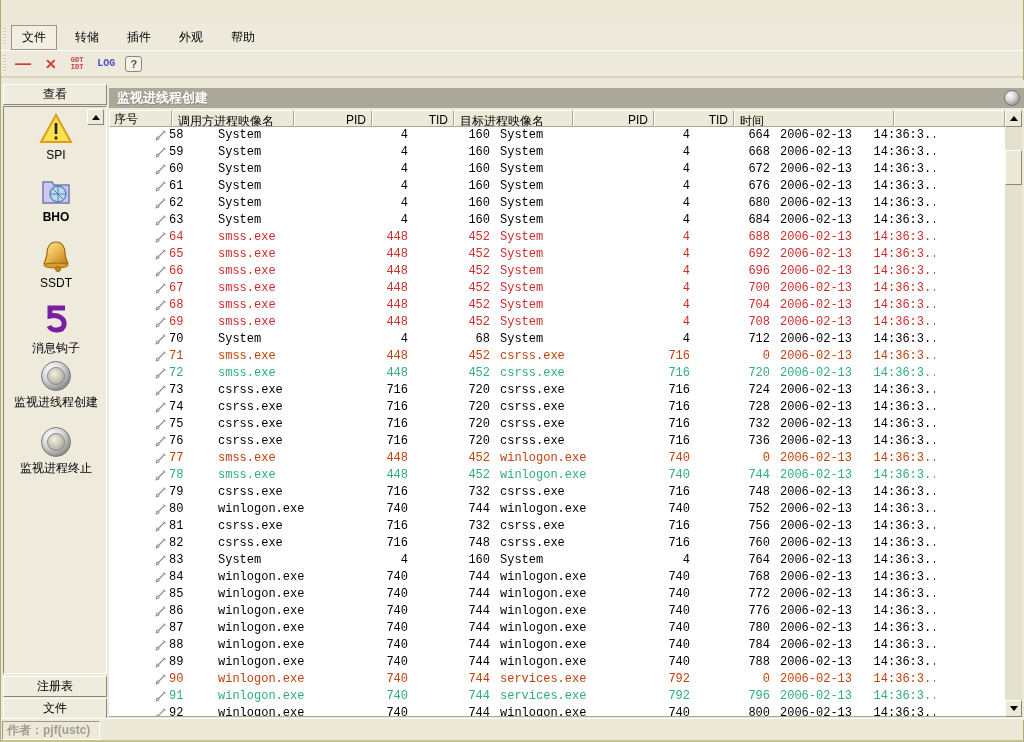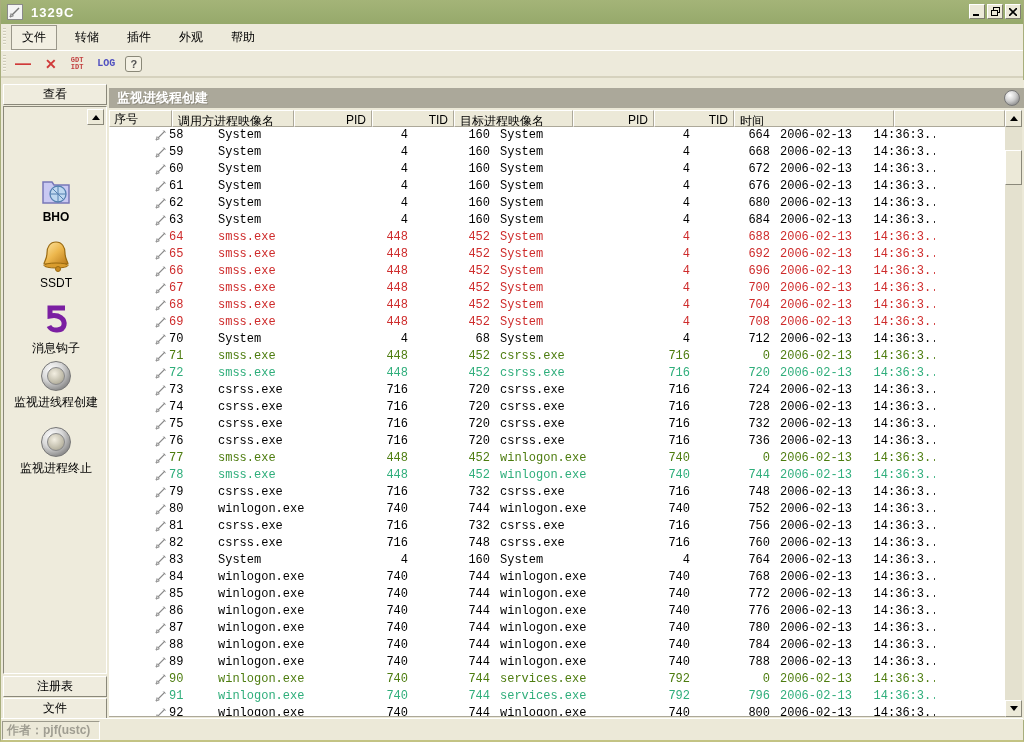--- a/index.html
+++ b/index.html
@@ -79,21 +79,21 @@
         font-size:12px; white-space:nowrap; overflow:hidden; }
   .tbody { position:absolute; left:0; top:47px; width:896px; height:590px; background:#fff;
            border-bottom:1px solid #ACA899; overflow:hidden;padding-left:41px; }
   .trow { display:flex; height:17px; line-height:17px; font-family:"Liberation Mono", monospace; font-size:12px; }
   .td { height:17px; padding:0 5px; white-space:pre; overflow:hidden; }
   .c-seq{width:63px;} .c-caller{width:122px;} .c-pid1{width:78px; text-align:right;}
   .c-tid1{width:82px; text-align:right;} .c-target{width:119px;} .c-pid2{width:81px; text-align:right;}
   .c-tid2{width:80px; text-align:right;} .c-time{width:160px;} .c-fill{flex:1;}
   .c-seq { display:flex; align-items:center; gap:2px; padding-left:4px; }
   .row-red   { color:#CE2B2B; }
-  .row-blue  { color:#4d7c0f; }
+  .row-blue  { color:#c2410c; }
   .row-green { color:#2FAE7B; }
   .row-black { color:#000; }
 
   
   .vscroll { position:absolute; right:3px; top:30px; width:17px; height:607px;
              background:#F6F4EA;
              background-image:radial-gradient(#e4e1cf 1px, transparent 1px); background-size:2px 2px; }
   .sb-btn { position:absolute; left:0; width:17px; height:17px; background:#ECE9D8; border:1px solid;
             border-color:#fff #8a887a #8a887a #fff; display:flex; align-items:center; justify-content:center; }
   .sb-up { top:0; } .sb-down { bottom:0; }
@@ -106,47 +106,20 @@
   .status-pane { position:absolute; left:1px; top:2px; width:98px; height:19px;
                  border:1px solid; border-color:#9c9a8c #fff #fff #9c9a8c;
                  display:flex; align-items:center; padding-left:4px; }
   .status-text { color:#A09E92; font-weight:bold; font-size:12px; white-space:nowrap; }
 </style>
 </head>
 <body>
 
 <div class="window">
 
-  <div class="titlebar">
-    <div class="title-icon">
-      <svg width="12" height="12" viewBox="0 0 12 12">
-          <path d="M1 11 L10 2" stroke="#777" stroke-width="1.4" fill="none"></path>
-          <path d="M1 11 L4.5 10 L2 7.5 Z" fill="#bbb" stroke="#777" stroke-width="0.7"></path>
-        </svg>
-    </div>
-    <span class="title-text">1329C</span>
-    <div class="win-btns">
-      <div class="win-btn">
-        <svg width="8" height="8" viewBox="0 0 8 8">
-            <rect x="0" y="6" width="6" height="2" fill="#000"></rect>
-          </svg>
-      </div>
-      <div class="win-btn">
-        <svg width="9" height="9" viewBox="0 0 9 9">
-            <rect x="2.5" y="0.5" width="6" height="5" fill="none" stroke="#000"></rect>
-            <rect x="0.5" y="3.5" width="6" height="5" fill="#ECE9D8" stroke="#000"></rect>
-          </svg>
-      </div>
-      <div class="win-btn">
-        <svg width="8" height="8" viewBox="0 0 8 8">
-            <path d="M0 0 L8 8 M8 0 L0 8" stroke="#000" stroke-width="1.6"></path>
-          </svg>
-      </div>
-    </div>
-  </div>
 
   <div class="menubar">
     <div class="grip"></div>
     <span class="menu-item active">文件</span>
     <span class="menu-item">转储</span>
     <span class="menu-item">插件</span>
     <span class="menu-item">外观</span>
     <span class="menu-item">帮助</span>
   </div>
 
@@ -160,20 +133,28 @@
   </div>
 
   <div class="sidebar">
     <div class="side-btn">查看</div>
 
     <div class="icon-panel">
       <div class="panel-scroll-up">
         <div class="arrow-up"></div>
       </div>
 
+      <div class="side-item" style="top:6px;">
+        <svg width="34" height="32" viewBox="0 0 34 32">
+          <polygon points="17,2 32,29 2,29" fill="#FFE14D" stroke="#D99E1B" stroke-width="2"></polygon>
+          <rect x="15.7" y="10" width="2.6" height="11" fill="#222"></rect>
+          <rect x="15.7" y="23.5" width="2.6" height="3" fill="#222"></rect>
+        </svg>
+        <span class="lbl">SPI</span>
+      </div>
 
       <div class="side-item" style="top:68px;font-weight:bold;">
         <svg width="34" height="32" viewBox="0 0 34 32">
           <path d="M4 7 L13 7 L15 10 L30 10 L30 28 L4 28 Z" fill="#C9C9F2" stroke="#7878B8" stroke-width="1.5"></path>
           <circle cx="19" cy="19" r="8" fill="#BFD8F0" stroke="#5580B0" stroke-width="1.3"></circle>
           <path d="M11 19 H27 M19 11 V27 M13.5 13.5 C17 17 21 21 24.5 24.5" stroke="#5580B0" stroke-width="1" fill="none"></path>
         </svg>
         <span class="lbl">BHO</span>
       </div>
 

